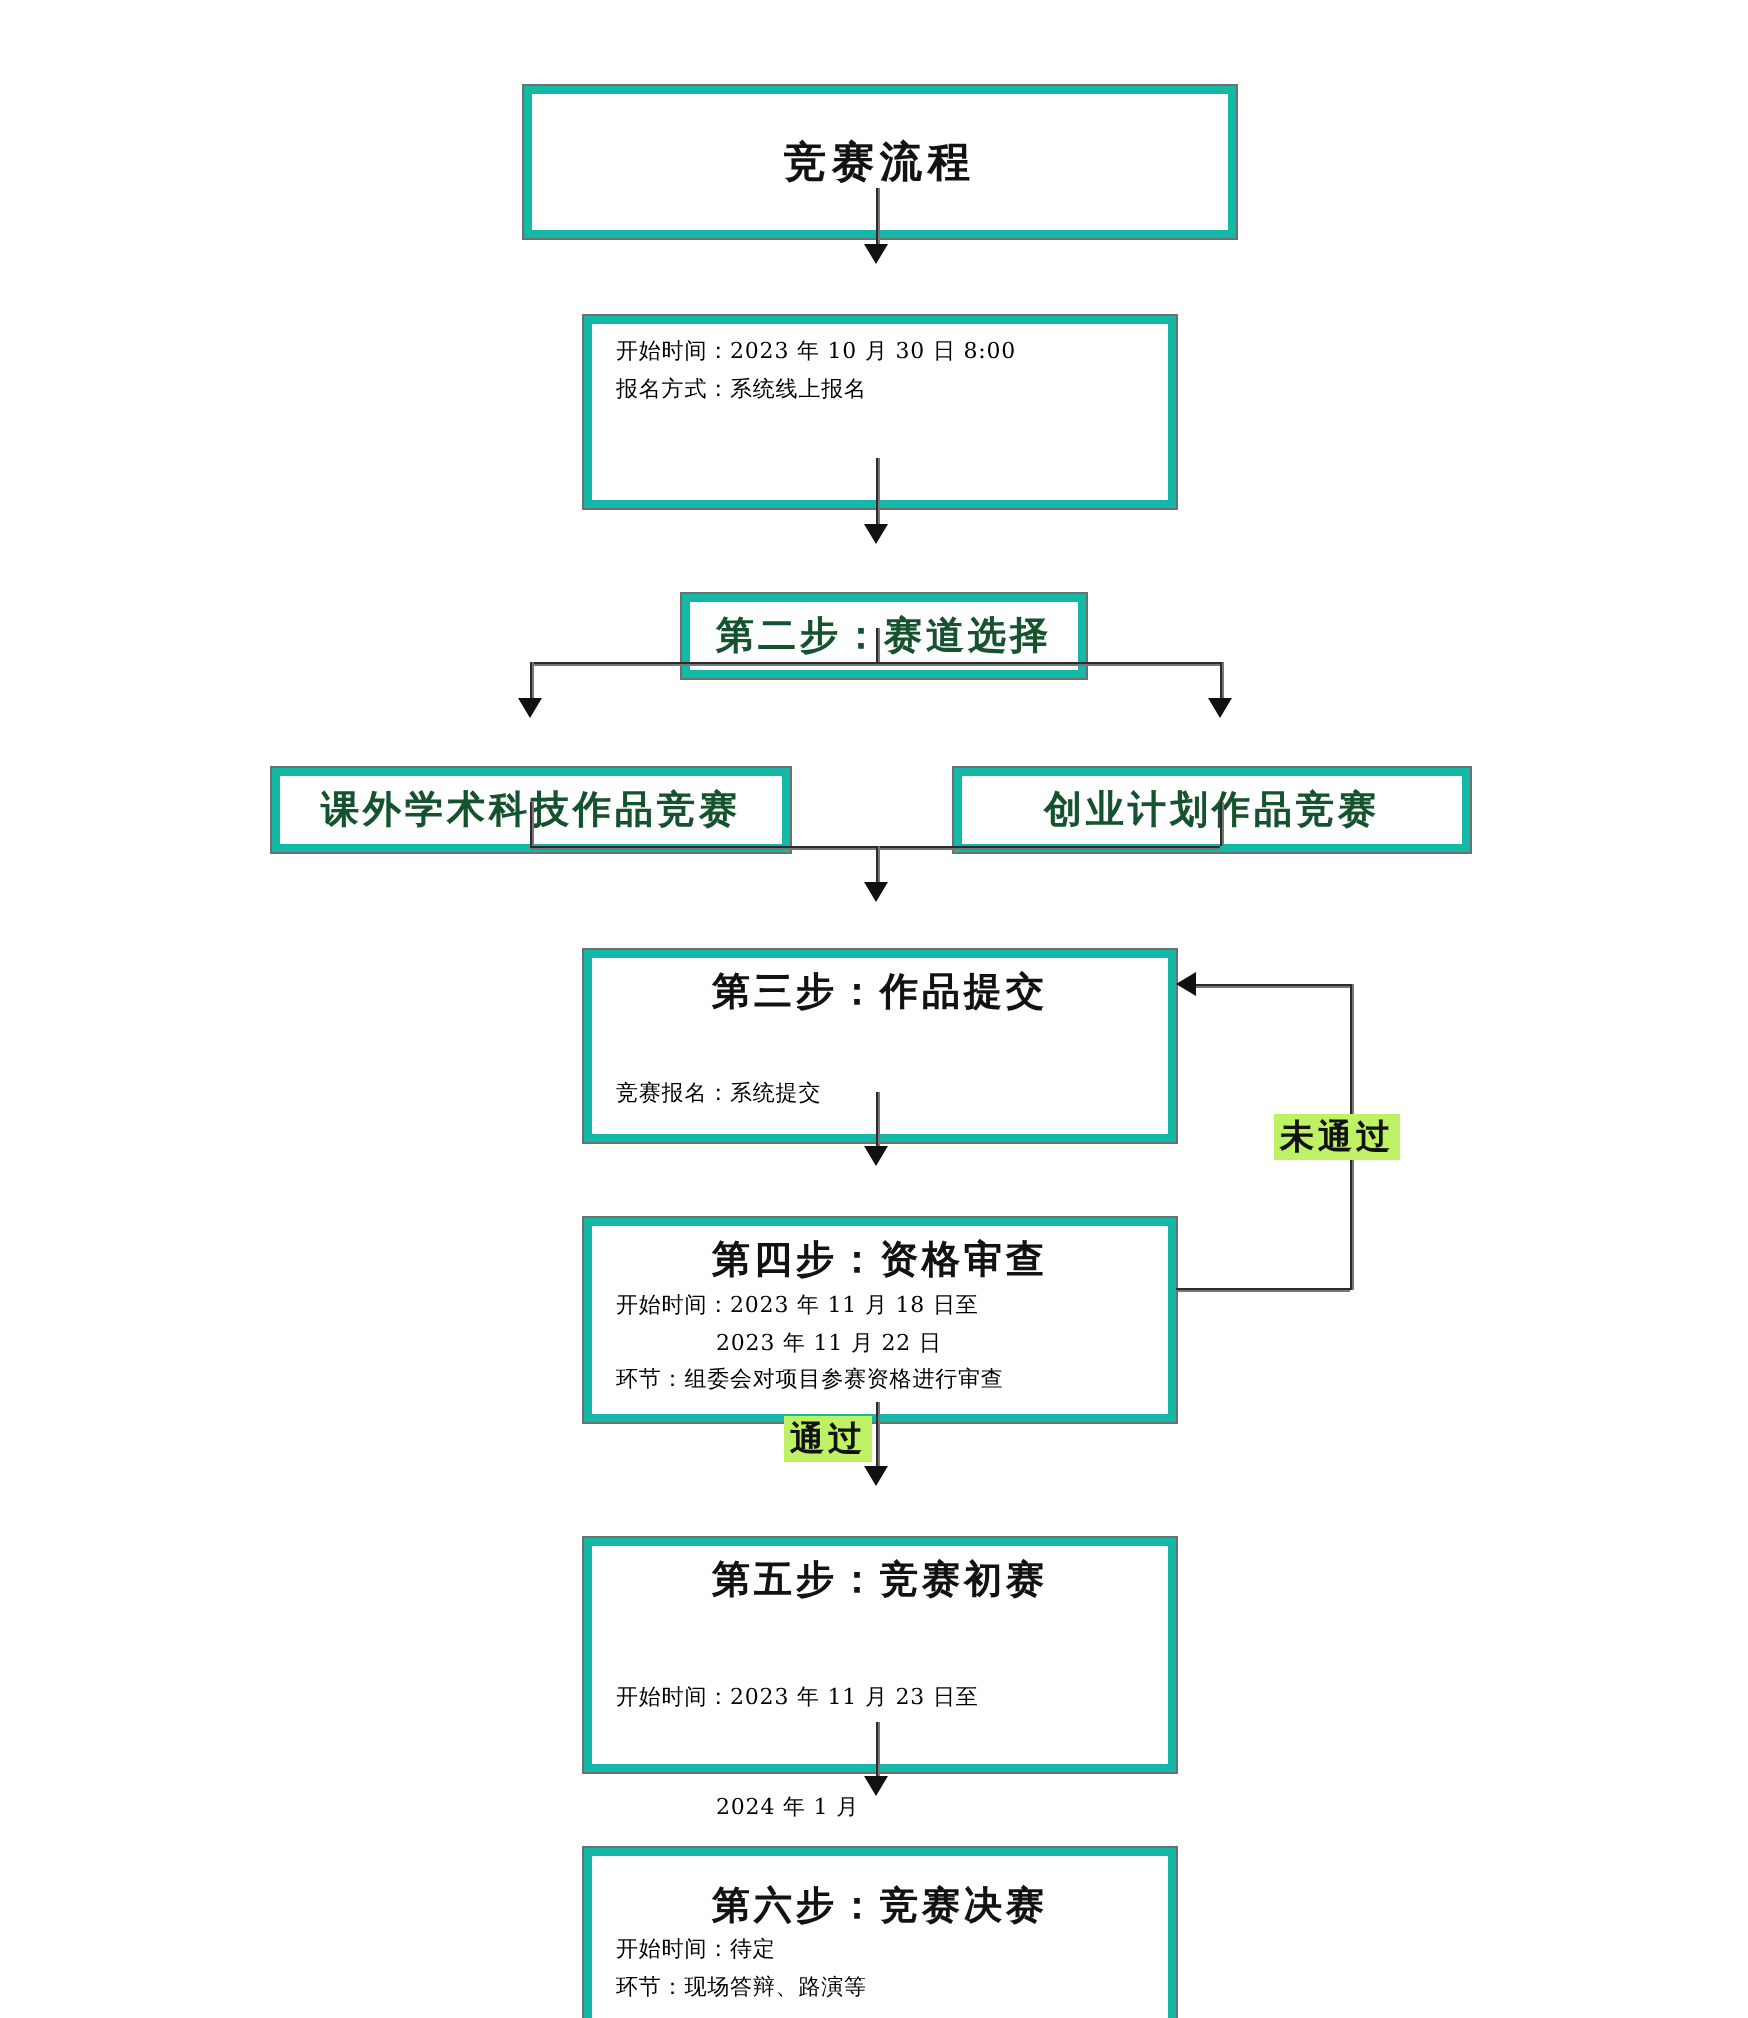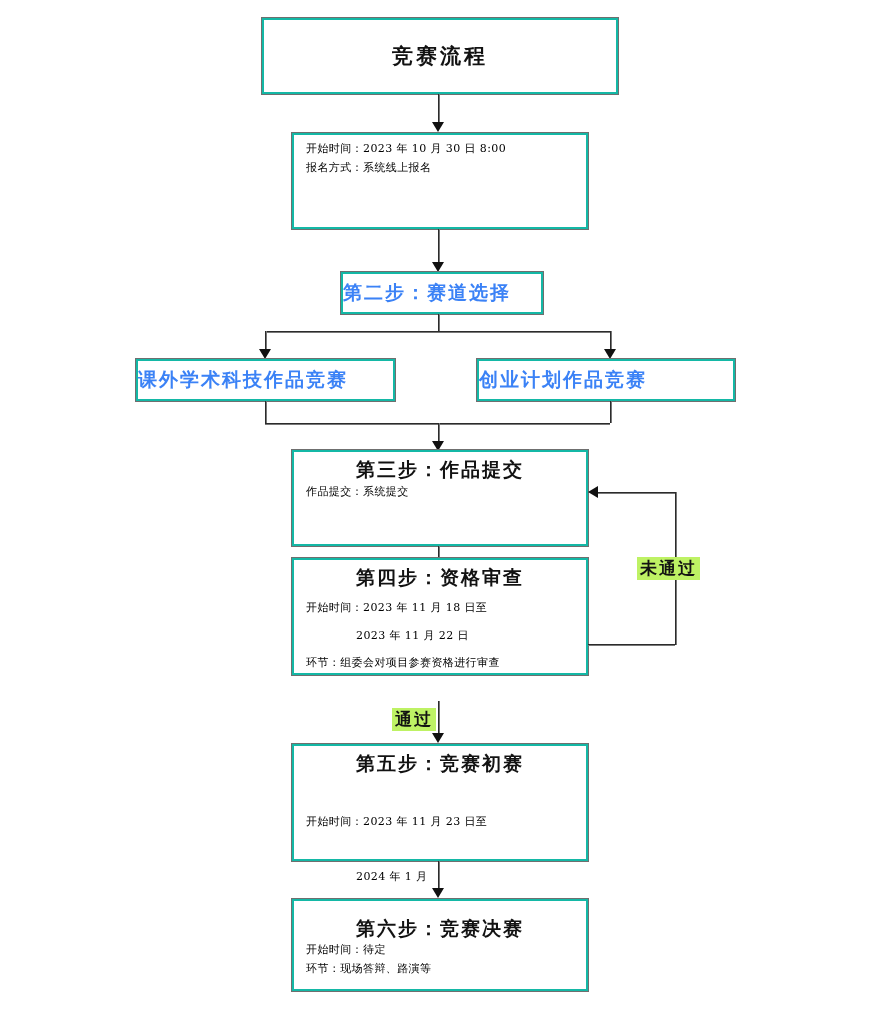--- a/index.html
+++ b/index.html
@@ -18,25 +18,26 @@
     height: 1009px;
     background: #ffffff;
     overflow: hidden;
   }
 
   
   .box {
     position: absolute;
     box-sizing: border-box;
     background: #ffffff;
-    border: 2px solid #14b8a6;
+    border: 4px solid #14b8a6;
     box-shadow: 0 0 0 1px #6f6f6f;
     display: flex;
     flex-direction: column;
     justify-content: center;
+    margin-top: 25px;
   }
   .box .title {
     text-align: center;
     font-weight: bold;
     font-size: 19px;
     letter-spacing: 2px;
     line-height: 1.35;
     color: #121212;
     font-family: "DejaVu Serif", "Liberation Serif", serif;
   }
@@ -49,24 +50,25 @@
     line-height: 1.72;
     letter-spacing: 0.4px;
     color: #000000;
     padding-left: 12px;
     white-space: nowrap;
   }
   .box .line.indent {
     padding-left: 62px;
   }
   .box .plain {
+    text-align: center;
     font-weight: bold;
     font-size: 19px;
     letter-spacing: 2px;
-    color: #3b82f6;
+    color: #14532d;
   }
 
   
   .vline {
     position: absolute;
     width: 0;
     border-left: 1px solid #2b2b2b;
     box-shadow: 1px 0 0 0 #777;
   }
   .hline {
@@ -139,29 +141,29 @@
   <div class="box" style="left:477px; top:359px; width:258px; height:42px;">
     <div class="plain">创业计划作品竞赛</div>
   </div>
 
   <div class="vline" style="left:265px; top:401px; height:22px;"></div>
   <div class="vline" style="left:610px; top:401px; height:22px;"></div>
   <div class="hline" style="left:265px; top:423px; width:345px;"></div>
   <div class="vline" style="left:438px; top:423px; height:22px;"></div>
   <div class="arrow-down" style="left:432px; top:441px;"></div>
 
-  <div class="box" style="left:292px; top:450px; width:296px; height:96px; justify-content:flex-start; padding-top:5px;">
+  <div class="box" style="left:292px; top:450px; width:296px; height:96px; justify-content:flex-start; padding-top:5px;gap:28px;">
     <div class="title">第三步：作品提交</div>
-    <div class="line">作品提交：系统提交</div>
+    <div class="line">竞赛报名：系统提交</div>
   </div>
 
   <div class="vline" style="left:438px; top:546px; height:30px;"></div>
   <div class="arrow-down" style="left:432px; top:573px;"></div>
 
-  <div class="box" style="left:292px; top:558px; width:296px; height:117px; justify-content:space-between; padding-top:5px;">
+  <div class="box" style="left:292px; top:584px; width:296px; height:102px; justify-content:flex-start; padding-top:5px;">
     <div class="title">第四步：资格审查</div>
     <div class="line">开始时间：2023 年 11 月 18 日至</div>
     <div class="line indent">2023 年 11 月 22 日</div>
     <div class="line">环节：组委会对项目参赛资格进行审查</div>
   </div>
 
   <div class="hline" style="left:588px; top:644px; width:87px;"></div>
   <div class="vline" style="left:675px; top:492px; height:153px;"></div>
   <div class="hline" style="left:597px; top:492px; width:78px;"></div>
   <div class="arrow-left" style="left:588px; top:486px;"></div>

